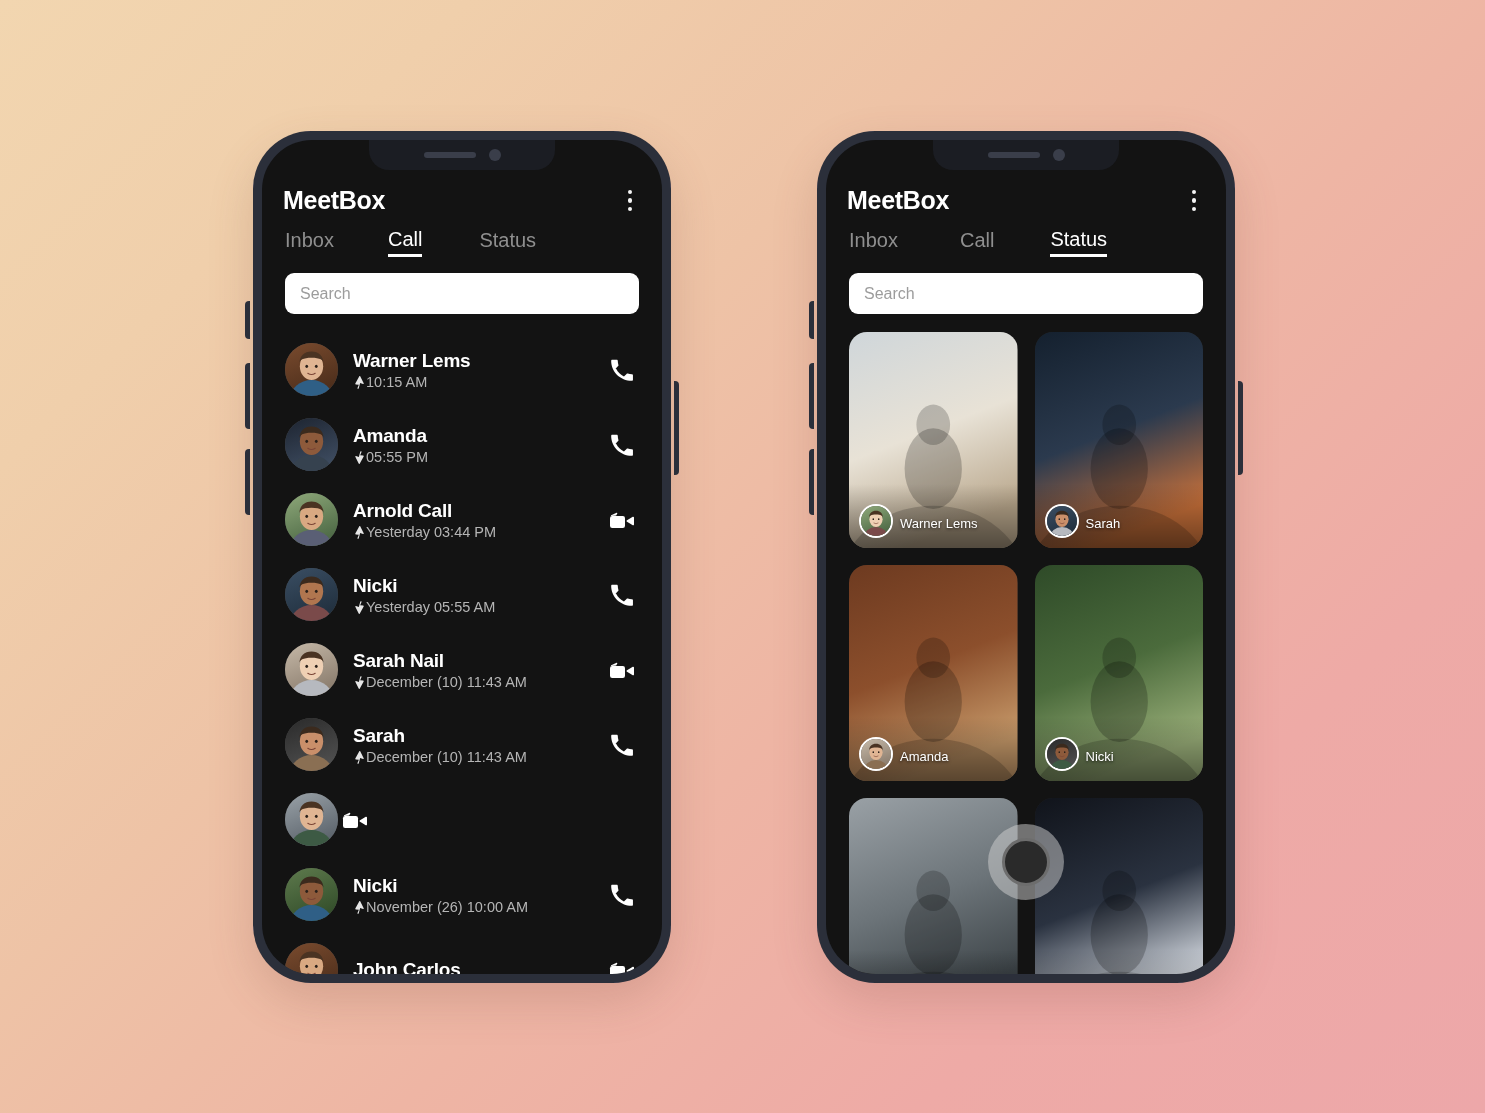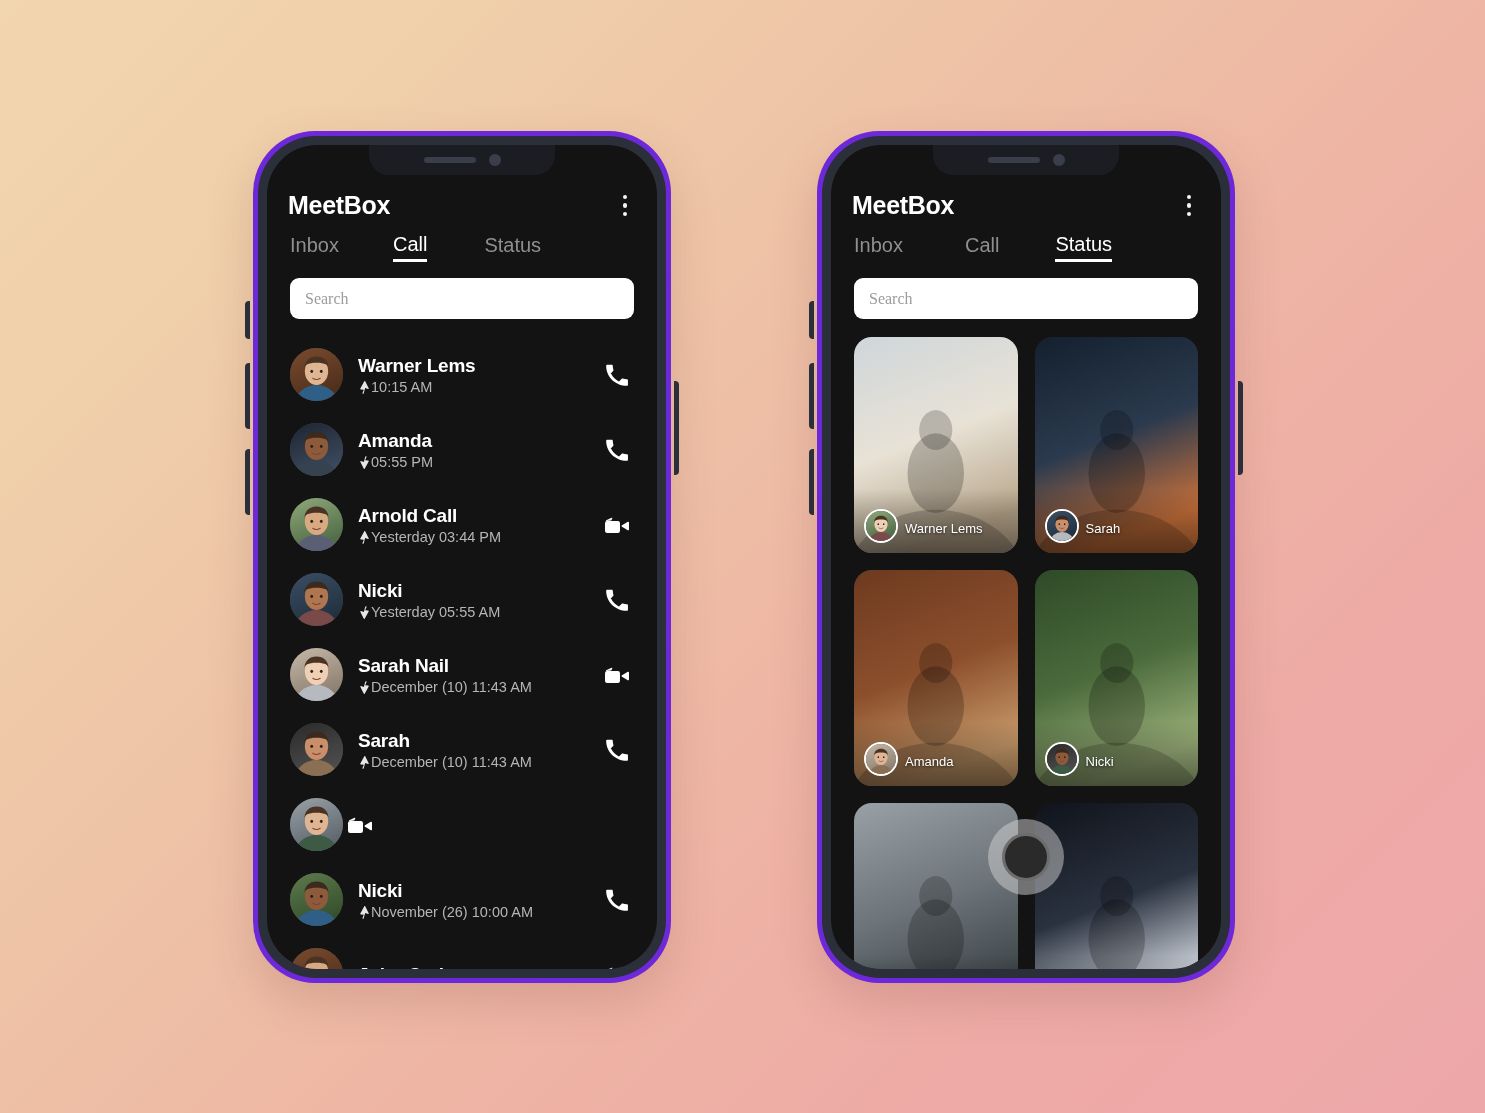--- a/index.html
+++ b/index.html
@@ -21,22 +21,21 @@
         #eda7a9 100%);
     position: relative;
   }
 
   
   .phone {
     position: absolute;
     width: 418px;
     height: 852px;
     border-radius: 62px;
-    background: #6d28d9;
-    padding: 5px;
+    background: #c4b5fd;
     box-shadow: 0 18px 46px rgba(120, 70, 60, 0.20);
   }
   .phone-inner {
     width: 100%;
     height: 100%;
     border-radius: 58px;
     background: #2b2f3a;
     padding: 9px;
     position: relative;
   }
@@ -159,21 +158,21 @@
     height: 41px;
     background: #ffffff;
     border-radius: 9px;
     display: flex;
     align-items: center;
     padding: 0 15px;
     margin: 0 4px 18px 4px;
     border: none;
     outline: none;
     width: calc(100% - 8px);
-    font-family: Liberation Serif, serif;
+    font-family: Liberation Sans, sans-serif;
     font-size: 16px;
     color: #333;
   }
   .search::placeholder { color: #9c9c9c; }
 
   
   .call-list {
     flex: 1;
     overflow: hidden;
     padding: 0 4px;

